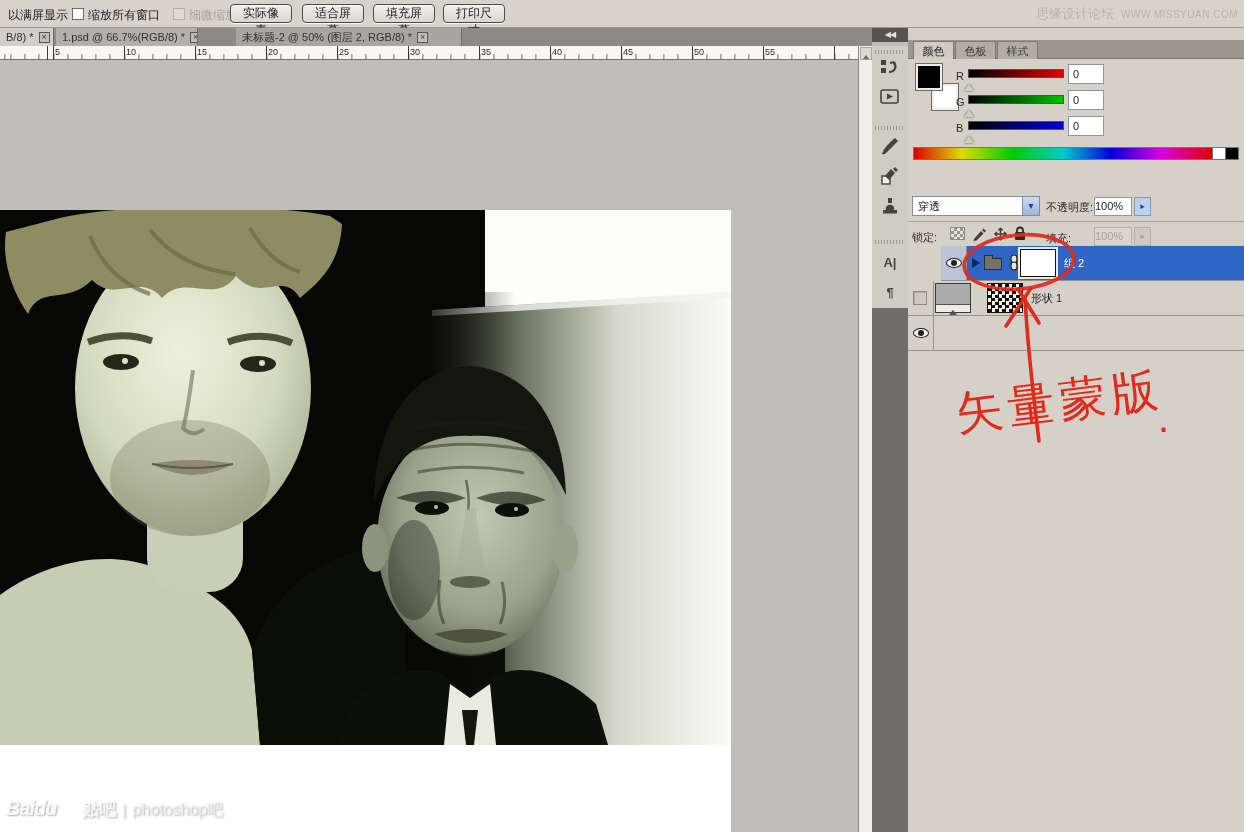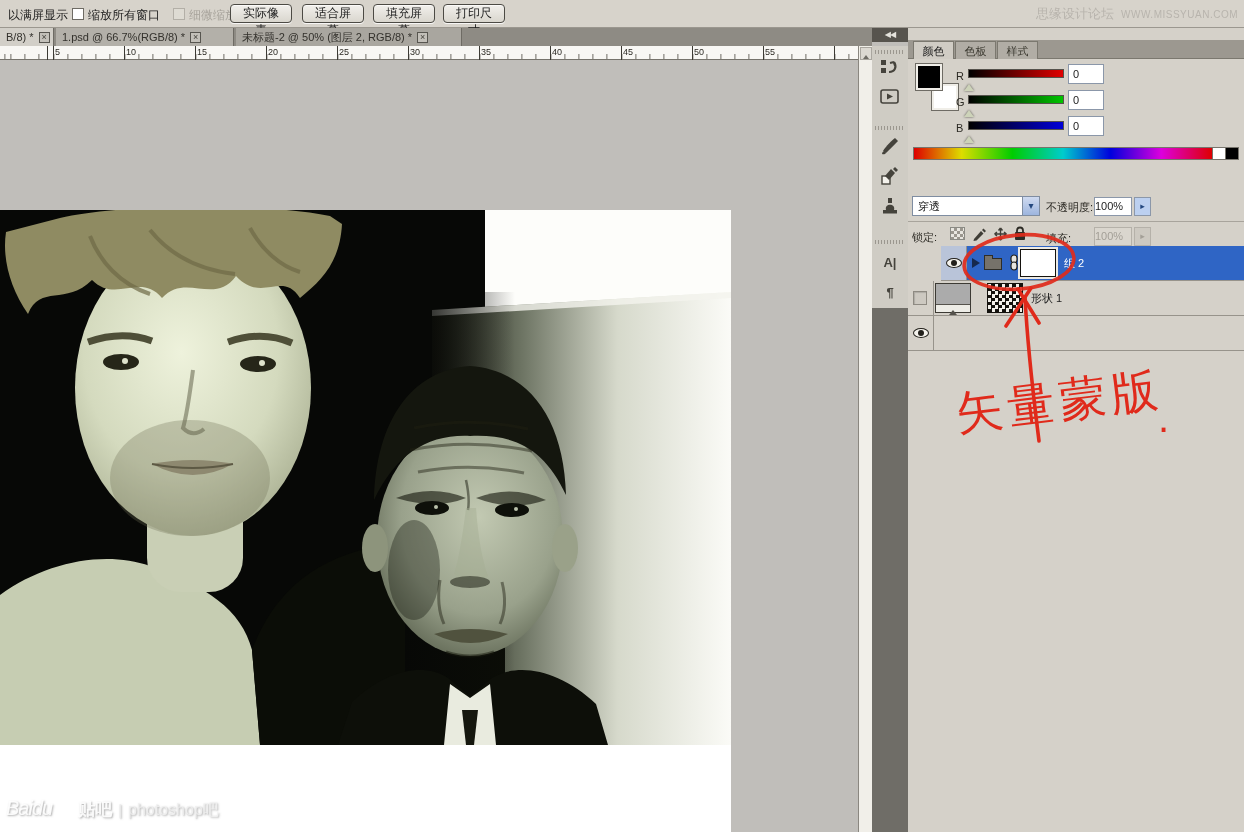--- a/index.html
+++ b/index.html
@@ -43,21 +43,21 @@
   .rtick{position:absolute;top:1px;font-size:9px;color:#2c2a24;}
 
   
   #canvas{left:0;top:60px;width:858px;height:772px;background:#c0beba;}
   #docwhite{left:0;top:150px;width:731px;height:622px;background:#ffffff;}
   #photo{left:0;top:0;width:731px;height:535px;display:block;}
 
   
   #watermark{left:6px;top:797px;display:flex;align-items:baseline;gap:6px;color:rgba(255,255,255,.88);
              text-shadow:1px 1px 2px rgba(110,110,110,.55);}
-  #watermark .brand{font-size:20px;font-weight:normal;font-style:italic;letter-spacing:-1px;}
+  #watermark .brand{font-size:20px;font-weight:bold;font-style:italic;letter-spacing:-1px;}
   #watermark .tieba{font-size:17px;font-weight:bold;}
   #watermark .div{color:rgba(235,235,235,.8);font-size:15px;}
   #watermark .forum{font-size:16px;color:rgba(240,240,240,.82);}
 
   
   #vscroll{left:858px;top:46px;width:14px;height:786px;background:#f1efe9;border-left:1px solid #8a8780;}
   #vscroll .up{position:absolute;left:1px;top:1px;width:12px;height:13px;background:#dcd9d2;border:1px solid #a9a69f;}
   #vscroll .up::before{content:"";position:absolute;left:2px;top:4px;border:3px solid transparent;border-bottom:4px solid #6e6b64;}
 
   
@@ -158,21 +158,21 @@
       <span class="cn">思缘设计论坛</span>
       <span class="url">WWW.MISSYUAN.COM</span>
     </div>
   </div>
 
   <div id="tabbar" class="abs">
     <div class="abs dtab" style="left:0;width:54px;background:#d2cfc8;">
       <span>B/8) *</span>
       <span class="x">×</span>
     </div>
-    <div class="abs dtab" style="left:56px;width:178px;background:#b3b0a9;">
+    <div class="abs dtab" style="left:56px;width:142px;background:#b3b0a9;">
       <span>1.psd @ 66.7%(RGB/8) *</span>
       <span class="x">×</span>
     </div>
     <div class="abs dtab" style="left:236px;width:226px;background:#a9a69f;">
       <span>未标题-2 @ 50% (图层 2, RGB/8) *</span>
       <span class="x">×</span>
     </div>
   </div>
   <div id="dockhead" class="abs">◀◀</div>
   <div id="paneltopfill" class="abs"></div>

